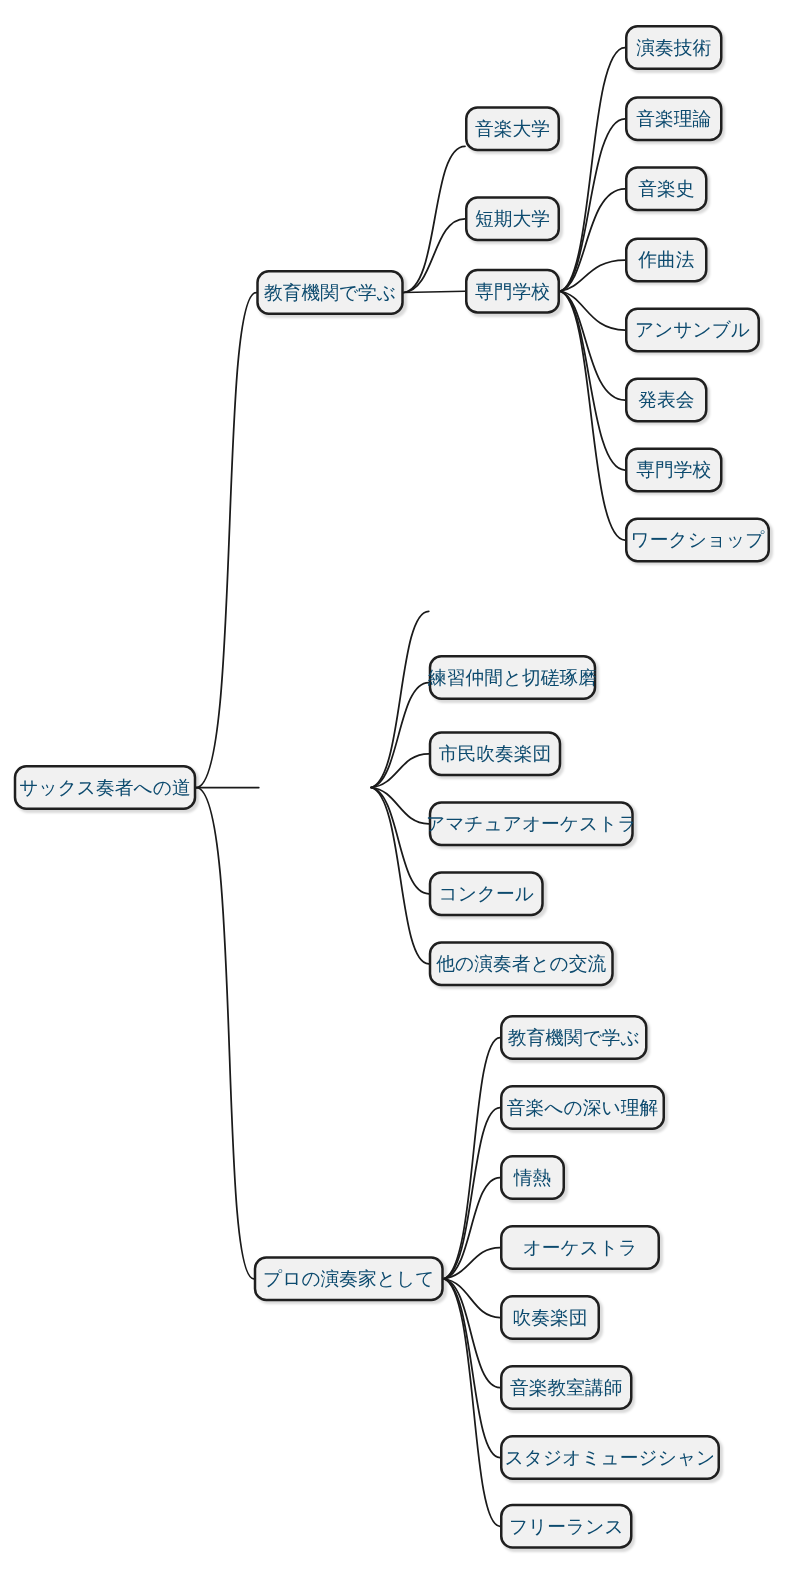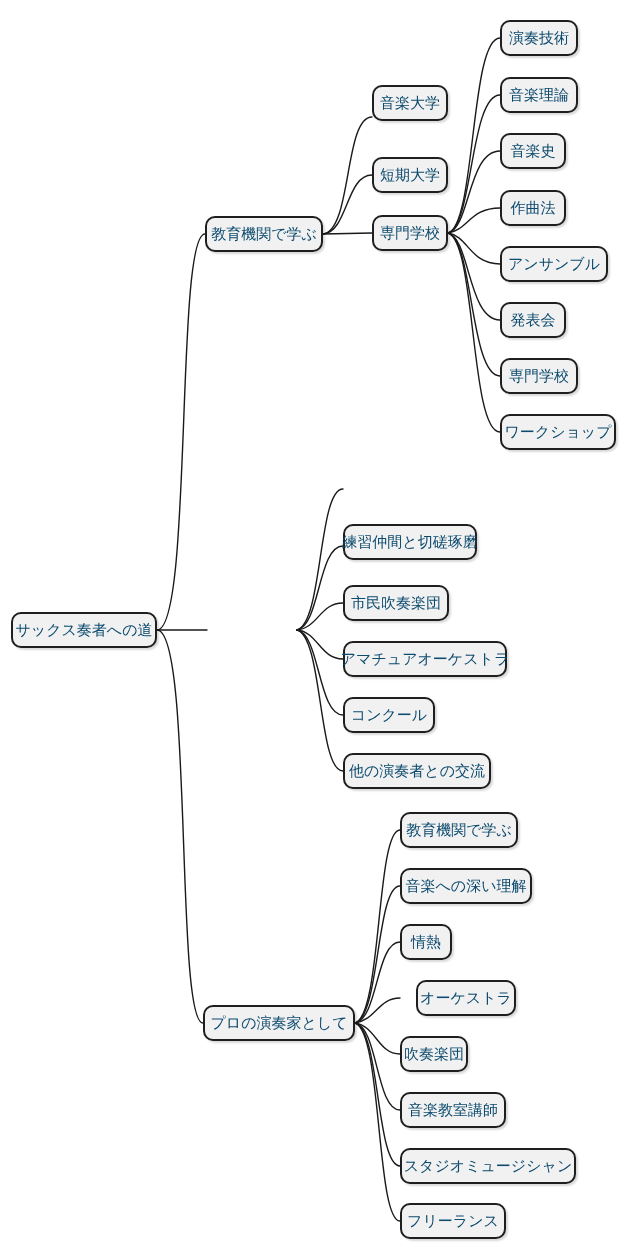--- a/index.html
+++ b/index.html
@@ -79,19 +79,19 @@
   <div class="node" style="left:343px;top:524px;width:134px">練習仲間と切磋琢磨</div>
   <div class="node" style="left:343px;top:585px;width:106px">市民吹奏楽団</div>
   <div class="node" style="left:343px;top:641px;width:164px">アマチュアオーケストラ</div>
   <div class="node" style="left:343px;top:697px;width:92px">コンクール</div>
   <div class="node" style="left:343px;top:753px;width:148px">他の演奏者との交流</div>
 
   <div class="node" style="left:203px;top:1005px;width:152px">プロの演奏家として</div>
   <div class="node" style="left:400px;top:812px;width:118px">教育機関で学ぶ</div>
   <div class="node" style="left:400px;top:868px;width:132px">音楽への深い理解</div>
   <div class="node" style="left:400px;top:924px;width:52px">情熱</div>
-  <div class="node" style="left:416px;top:980px;width:100px">オーケストラ</div>
-  <div class="node" style="left:400px;top:1036px;width:68px">吹奏楽団</div>
+  <div class="node" style="left:400px;top:980px;width:128px">オーケストラ</div>
+  <div class="node" style="left:400px;top:1036px;width:80px">吹奏楽団</div>
   <div class="node" style="left:400px;top:1092px;width:106px">音楽教室講師</div>
   <div class="node" style="left:400px;top:1148px;width:176px">スタジオミュージシャン</div>
   <div class="node" style="left:400px;top:1203px;width:106px">フリーランス</div>
 
 </div>
 
 </body></html>

